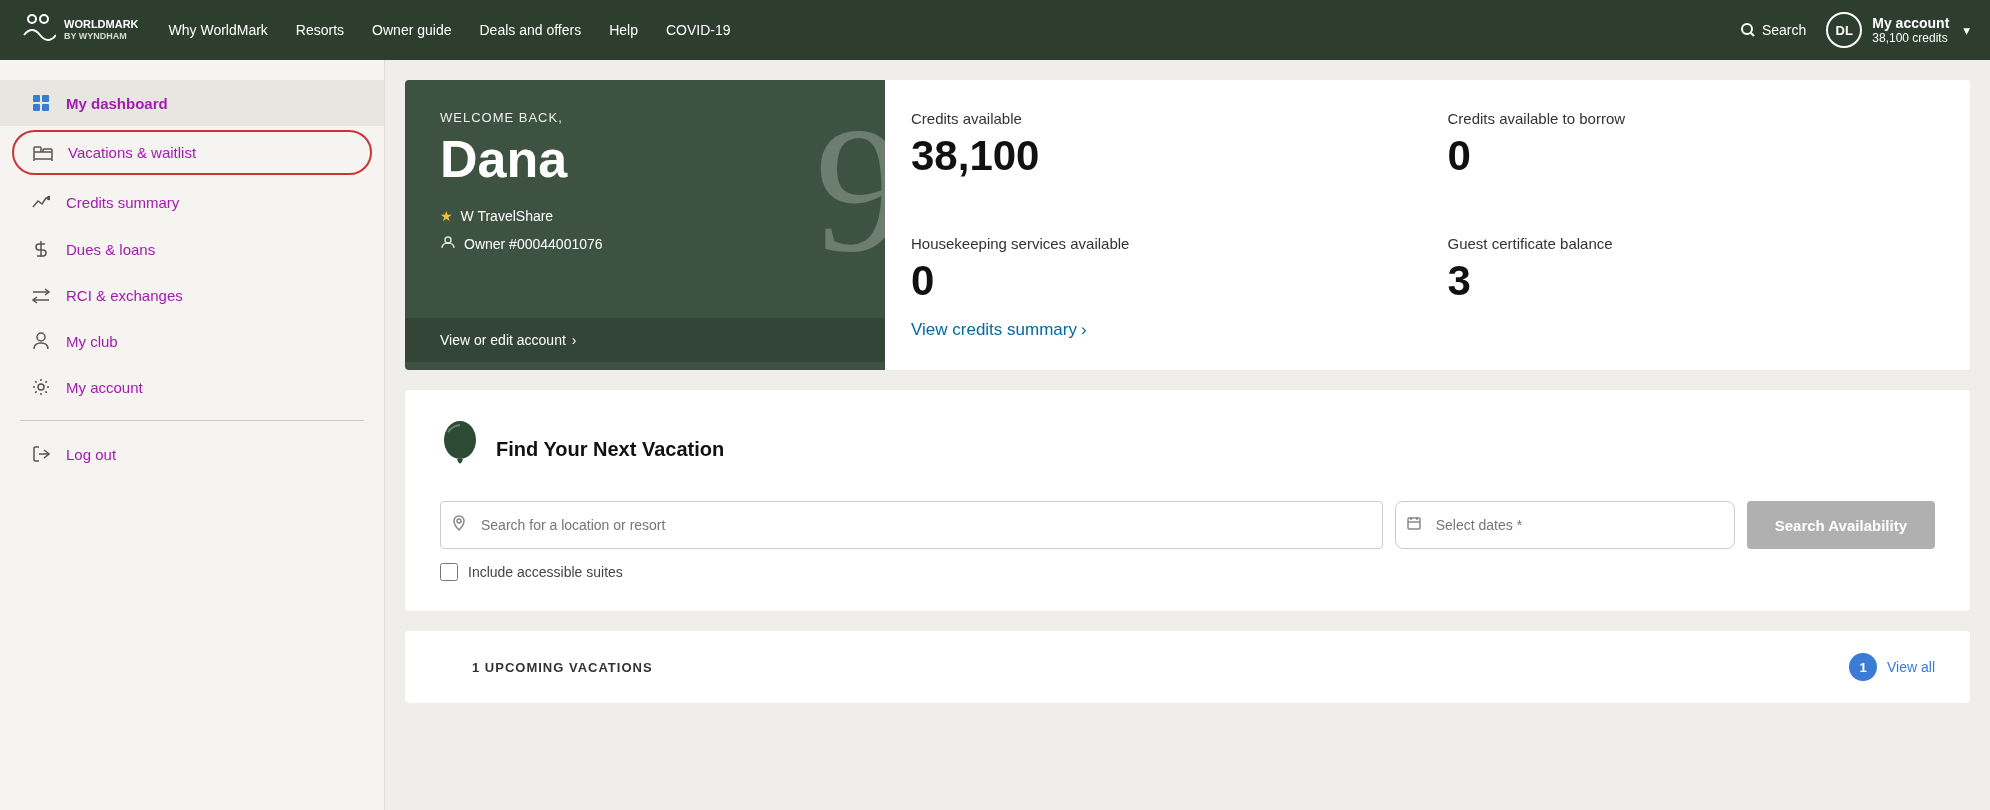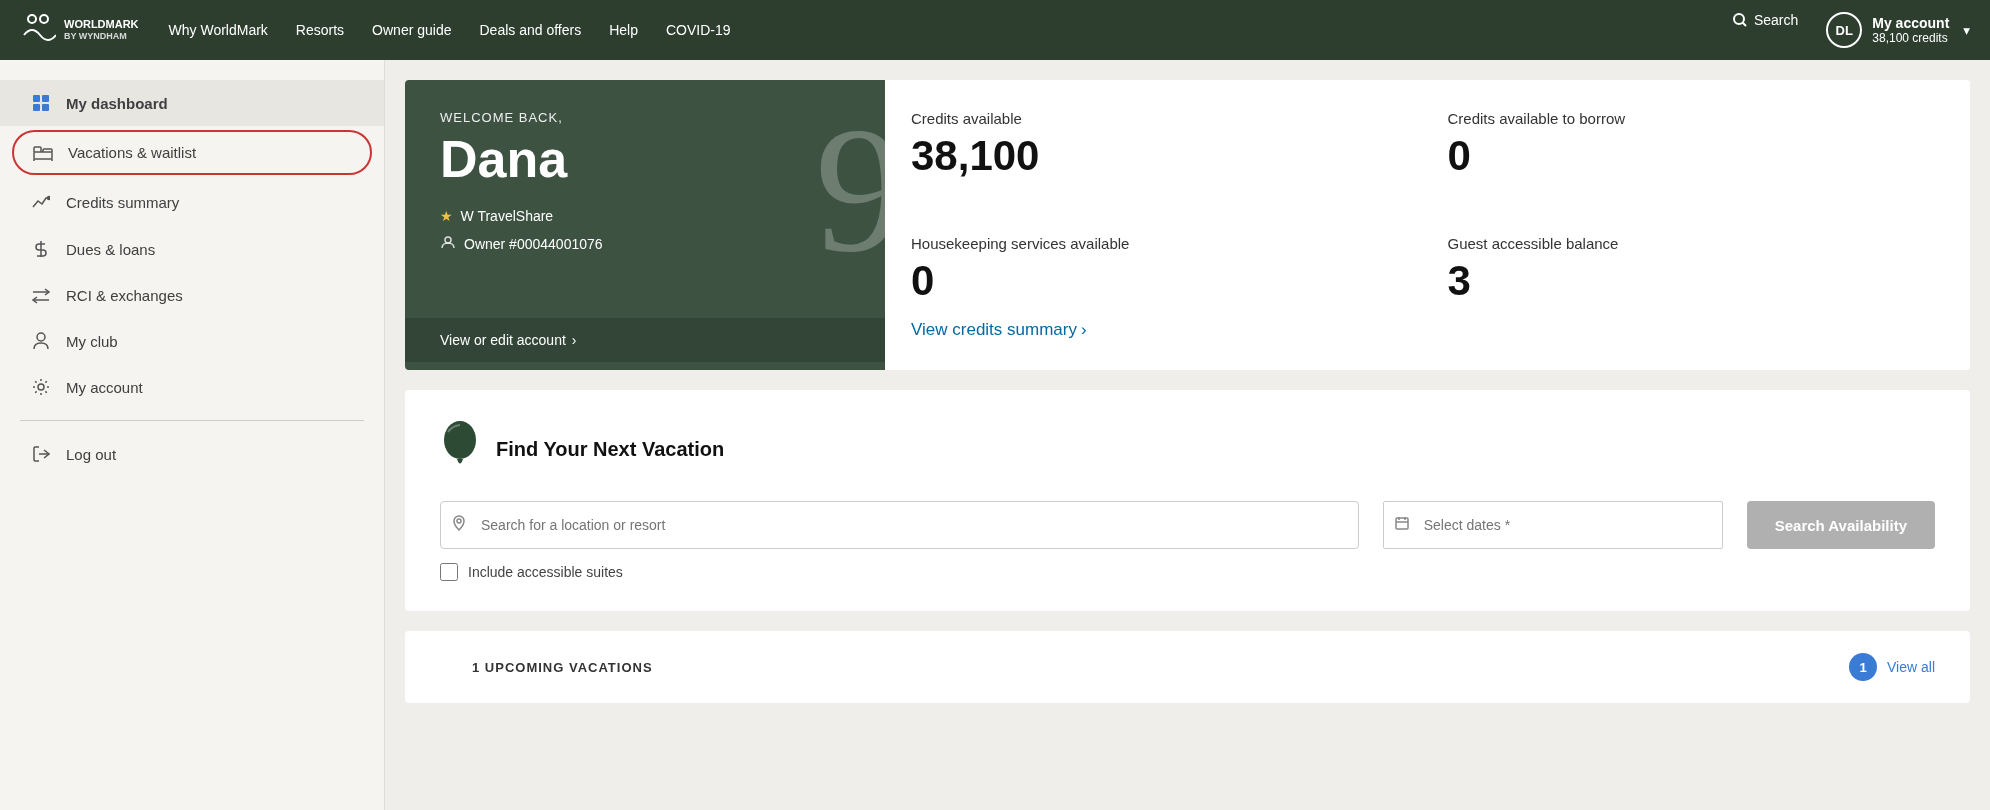--- a/index.html
+++ b/index.html
@@ -41,22 +41,22 @@
     }
     .nav-link {
       color: white;
       font-size: 14px;
       cursor: pointer;
       text-decoration: none;
       white-space: nowrap;
     }
     .nav-right {
       display: flex;
-      align-items: flex-start;
-      gap: 28px;
+      align-items: center;
+      gap: 20px;
     }
     .search-btn {
       display: flex;
       align-items: center;
       gap: 6px;
       color: white;
       font-size: 14px;
       cursor: pointer;
       border: none;
       background: none;
@@ -107,21 +107,21 @@
       padding: 20px 0;
       border-right: 1px solid #e0ddd8;
     }
     .sidebar-item {
       display: flex;
       align-items: center;
       gap: 14px;
       padding: 14px 30px;
       cursor: pointer;
       font-size: 15px;
-      color: #404040;
+      color: #a21caf;
       position: relative;
     }
     .sidebar-item.active {
       background: #e8e6e1;
       font-weight: 600;
     }
     .sidebar-item.highlighted {
       border: 2px solid #d44;
       border-radius: 24px;
       margin: 2px 10px;
@@ -267,21 +267,21 @@
       font-size: 36px;
       color: #2d4a35;
     }
     .find-vacation-title {
       font-size: 20px;
       font-weight: bold;
       color: #111;
     }
     .search-row {
       display: flex;
-      gap: 24px;
+      gap: 12px;
       margin-bottom: 14px;
     }
     .search-input-wrap {
       flex: 1;
       position: relative;
     }
     .search-input-wrap input {
       width: 100%;
       height: 48px;
       border: 1px solid #ccc;
@@ -299,21 +299,21 @@
       font-size: 16px;
     }
     .date-input-wrap {
       width: 340px;
       position: relative;
     }
     .date-input-wrap input {
       width: 100%;
       height: 48px;
       border: 1px solid #ccc;
-      border-radius: 2px;
+      border-radius: 8px;
       padding: 0 14px 0 40px;
       font-size: 14px;
       color: #666;
     }
     .search-avail-btn {
       background: #b0b0b0;
       color: white;
       border: none;
       border-radius: 4px;
       padding: 0 28px;
@@ -563,21 +563,21 @@
             <div class="stat-label">Housekeeping services available</div>
             <div class="stat-value">0</div>
           </div>
           <div class="view-credits-link">
             <span>View credits summary</span>
             <span>›</span>
           </div>
         </div>
 
         <div class="stat-block">
-          <div class="stat-label">Guest accessible balance</div>
+          <div class="stat-label">Guest certificate balance</div>
           <div class="stat-value">3</div>
         </div>
 
       </div>
     </div>
 
     <div class="find-vacation-section">
       <div class="find-vacation-header">
         <div class="balloon-icon">
           <svg width="40" height="50" viewBox="0 0 40 50">

